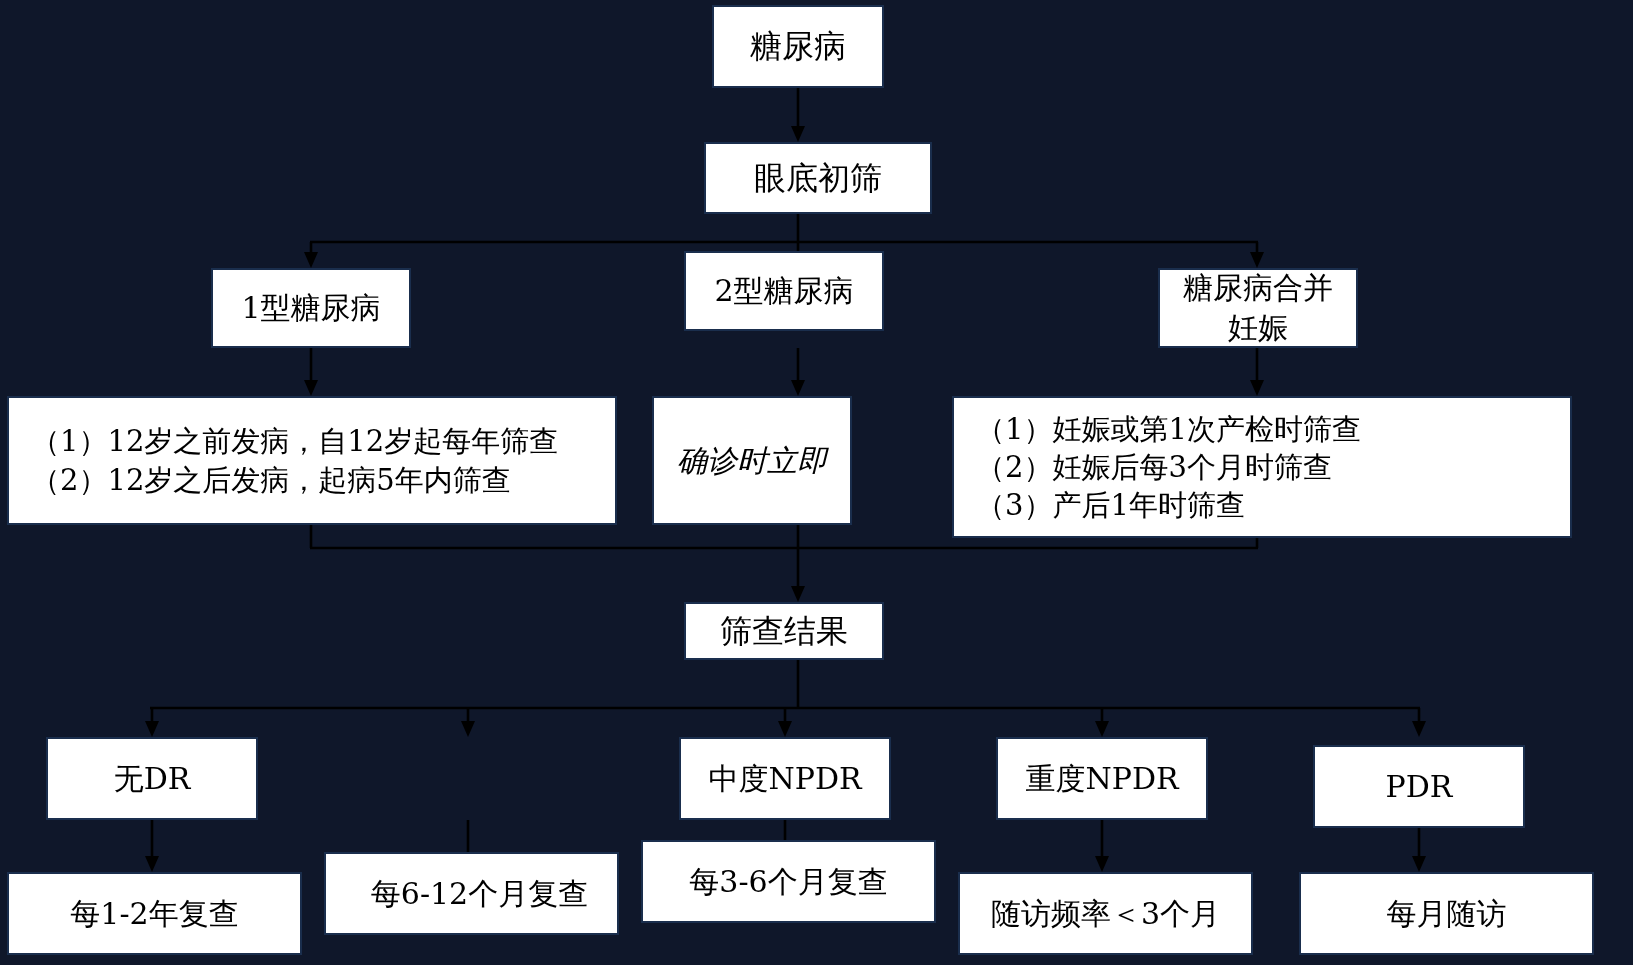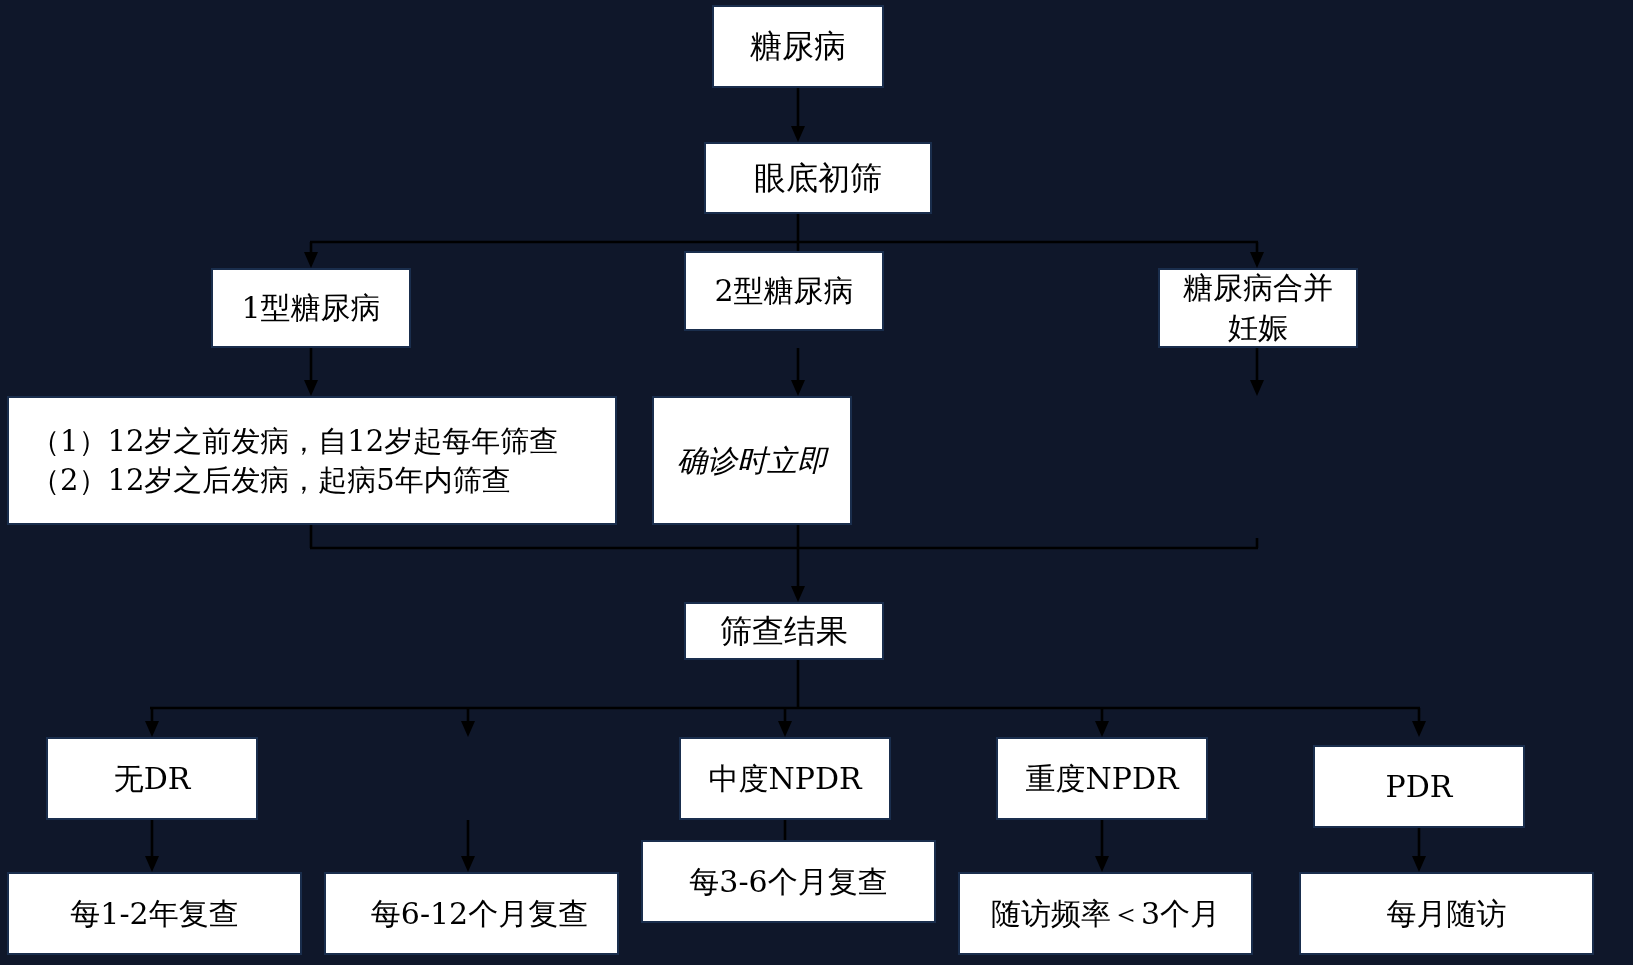--- a/index.html
+++ b/index.html
@@ -124,35 +124,38 @@
   <div class="node fs-30" style="left:684px; top:251px; width:200px; height:80px;">2型糖尿病</div>
 
   <div class="node fs-30" style="left:1158px; top:268px; width:200px; height:80px;">糖尿病合并
 妊娠</div>
 
   <div class="node left fs-29" style="left:7px; top:396px; width:610px; height:129px;">（1）12岁之前发病，自12岁起每年筛查
 （2）12岁之后发病，起病5年内筛查</div>
 
   <div class="node fs-30" style="left:652px; top:396px; width:200px; height:129px;font-style:italic;">确诊时立即</div>
 
+  <div class="node left fs-29" style="left:952px; top:396px; width:620px; height:142px;">（1）妊娠或第1次产检时筛查
+（2）妊娠后每3个月时筛查
+（3）产后1年时筛查</div>
 
   <div class="node fs-32" style="left:684px; top:602px; width:200px; height:58px;">筛查结果</div>
 
   <div class="node fs-30" style="left:46px; top:737px; width:212px; height:83px;">无DR</div>
 
 
   <div class="node fs-30" style="left:679px; top:737px; width:212px; height:83px;">中度NPDR</div>
 
   <div class="node fs-30" style="left:996px; top:737px; width:212px; height:83px;">重度NPDR</div>
 
   <div class="node fs-30" style="left:1313px; top:737px; width:212px; height:83px;margin-top:8px;">PDR</div>
 
   <div class="node fs-30" style="left:7px; top:872px; width:295px; height:83px;">每1-2年复查</div>
 
-  <div class="node fs-30" style="left:324px; top:872px; width:295px; height:83px;padding-left:16px;">每6-12个月复查</div>
+  <div class="node fs-30" style="left:324px; top:852px; width:295px; height:83px;padding-left:16px;">每6-12个月复查</div>
 
   <div class="node fs-30" style="left:641px; top:840px; width:295px; height:83px;">每3-6个月复查</div>
 
   <div class="node fs-30" style="left:958px; top:872px; width:295px; height:83px;">随访频率＜3个月</div>
 
   <div class="node fs-30" style="left:1275px; top:872px; width:295px; height:83px;margin-left:24px;">每月随访</div>
 
 </div>
 
 </body></html>

